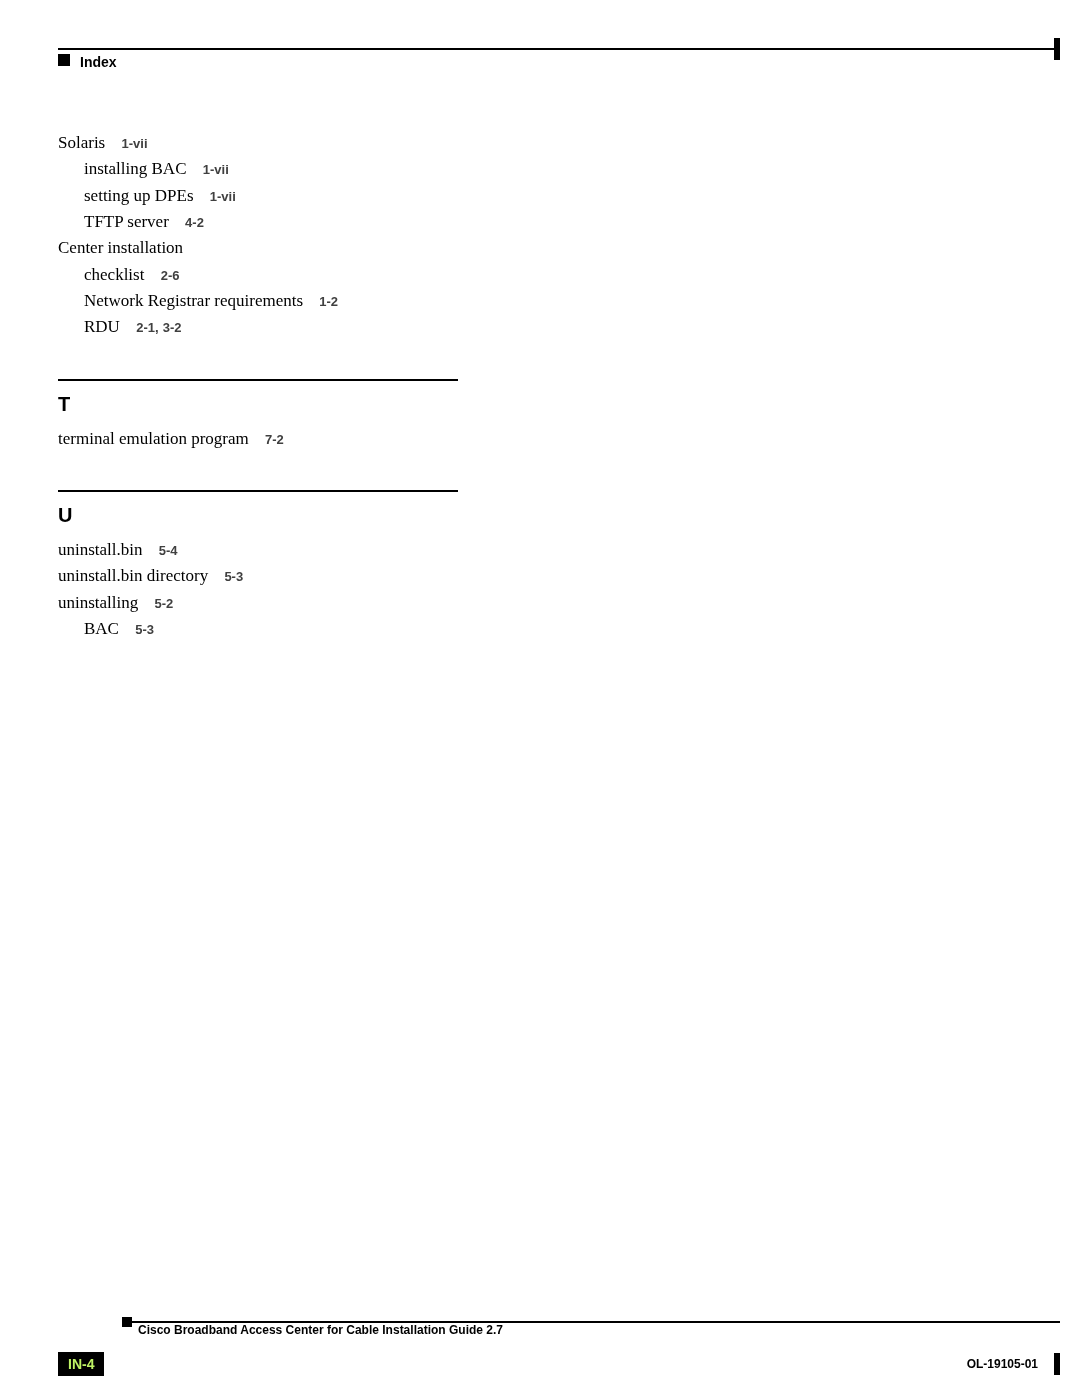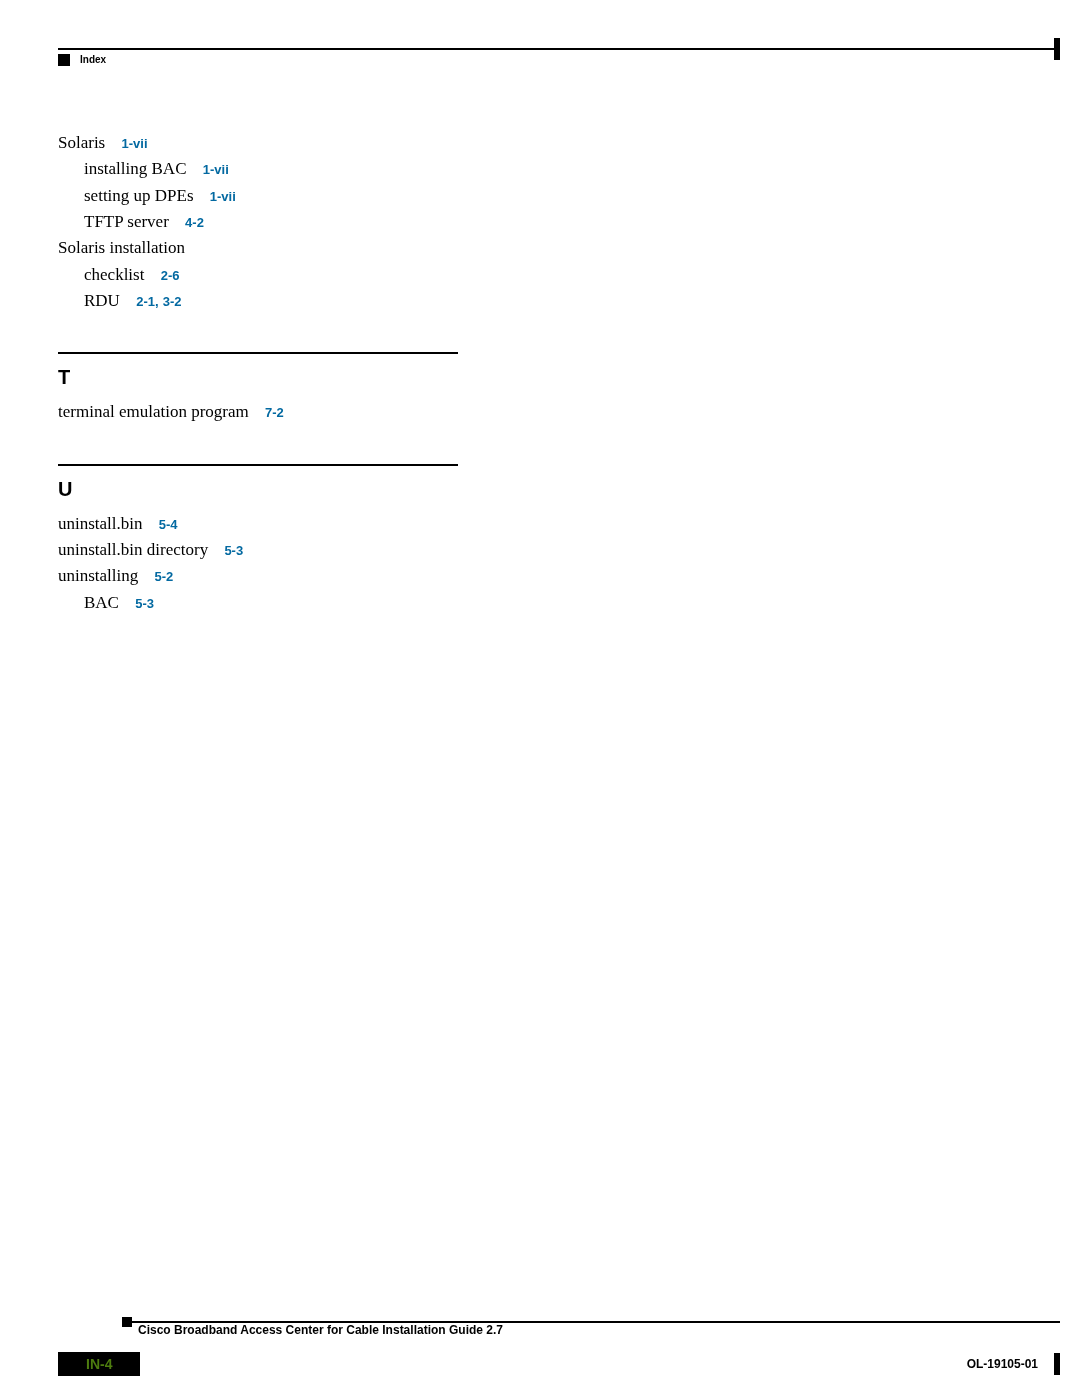--- a/index.html
+++ b/index.html
@@ -31,38 +31,38 @@
     }
     .header .square {
       width: 12px;
       height: 12px;
       background: #000;
       margin-top: 4px;
       margin-right: 10px;
     }
     .header .title {
       font-family: Arial, Helvetica, sans-serif;
-      font-size: 10px;
+      font-size: 14px;
       font-weight: bold;
       margin-top: 4px;
     }
     .content {
       position: absolute;
       top: 130px;
       left: 58px;
       right: 60px;
       font-size: 17px;
       line-height: 1.55;
     }
     .entry {
       margin: 0;
     }
     .ref,
     .ref-extra {
-      color: #0369a1;
+      color: #404040;
       font-family: Arial, Helvetica, sans-serif;
       font-weight: bold;
       font-size: 13px;
       margin-left: 12px;
       text-align: center;
     }
     .ref-extra {
       margin-left: 0;
     }
     .indent-1 {
@@ -113,25 +113,25 @@
     }
     .footer-bar {
       margin-top: 6px;
       display: flex;
       align-items: center;
       justify-content: space-between;
       height: 26px;
     }
     .footer-page {
       background: #000;
-      color: #4d7c0f;
+      color: #bef264;
       font-family: Arial, Helvetica, sans-serif;
       font-weight: bold;
       font-size: 14px;
-      padding: 4px 28px;
+      padding: 4px 10px;
       display: inline-block;
     }
     .footer-code-wrap {
       display: flex;
       align-items: center;
       gap: 16px;
     }
     .footer-code {
       font-family: Arial, Helvetica, sans-serif;
       font-weight: bold;
@@ -166,25 +166,29 @@
     </div>
     <div class="entry indent-1">
       <span>setting up DPEs</span>
       <a class="ref">1-vii</a>
     </div>
     <div class="entry indent-1">
       <span>TFTP server</span>
       <a class="ref">4-2</a>
     </div>
     <div class="entry">
-      <span>Solaris installation</span>
+      <span>Center installation</span>
     </div>
     <div class="entry indent-1">
       <span>checklist</span>
       <a class="ref">2-6</a>
+    </div>
+    <div class="entry indent-1">
+      <span>Network Registrar requirements</span>
+      <a class="ref">1-2</a>
     </div>
     <div class="entry indent-1">
       <span>RDU</span>
       <a class="ref">2-1,</a>
       <a class="ref-extra">3-2</a>
     </div>
   </div>
 
   <div class="section-letter">T</div>
   <div class="section-body">

